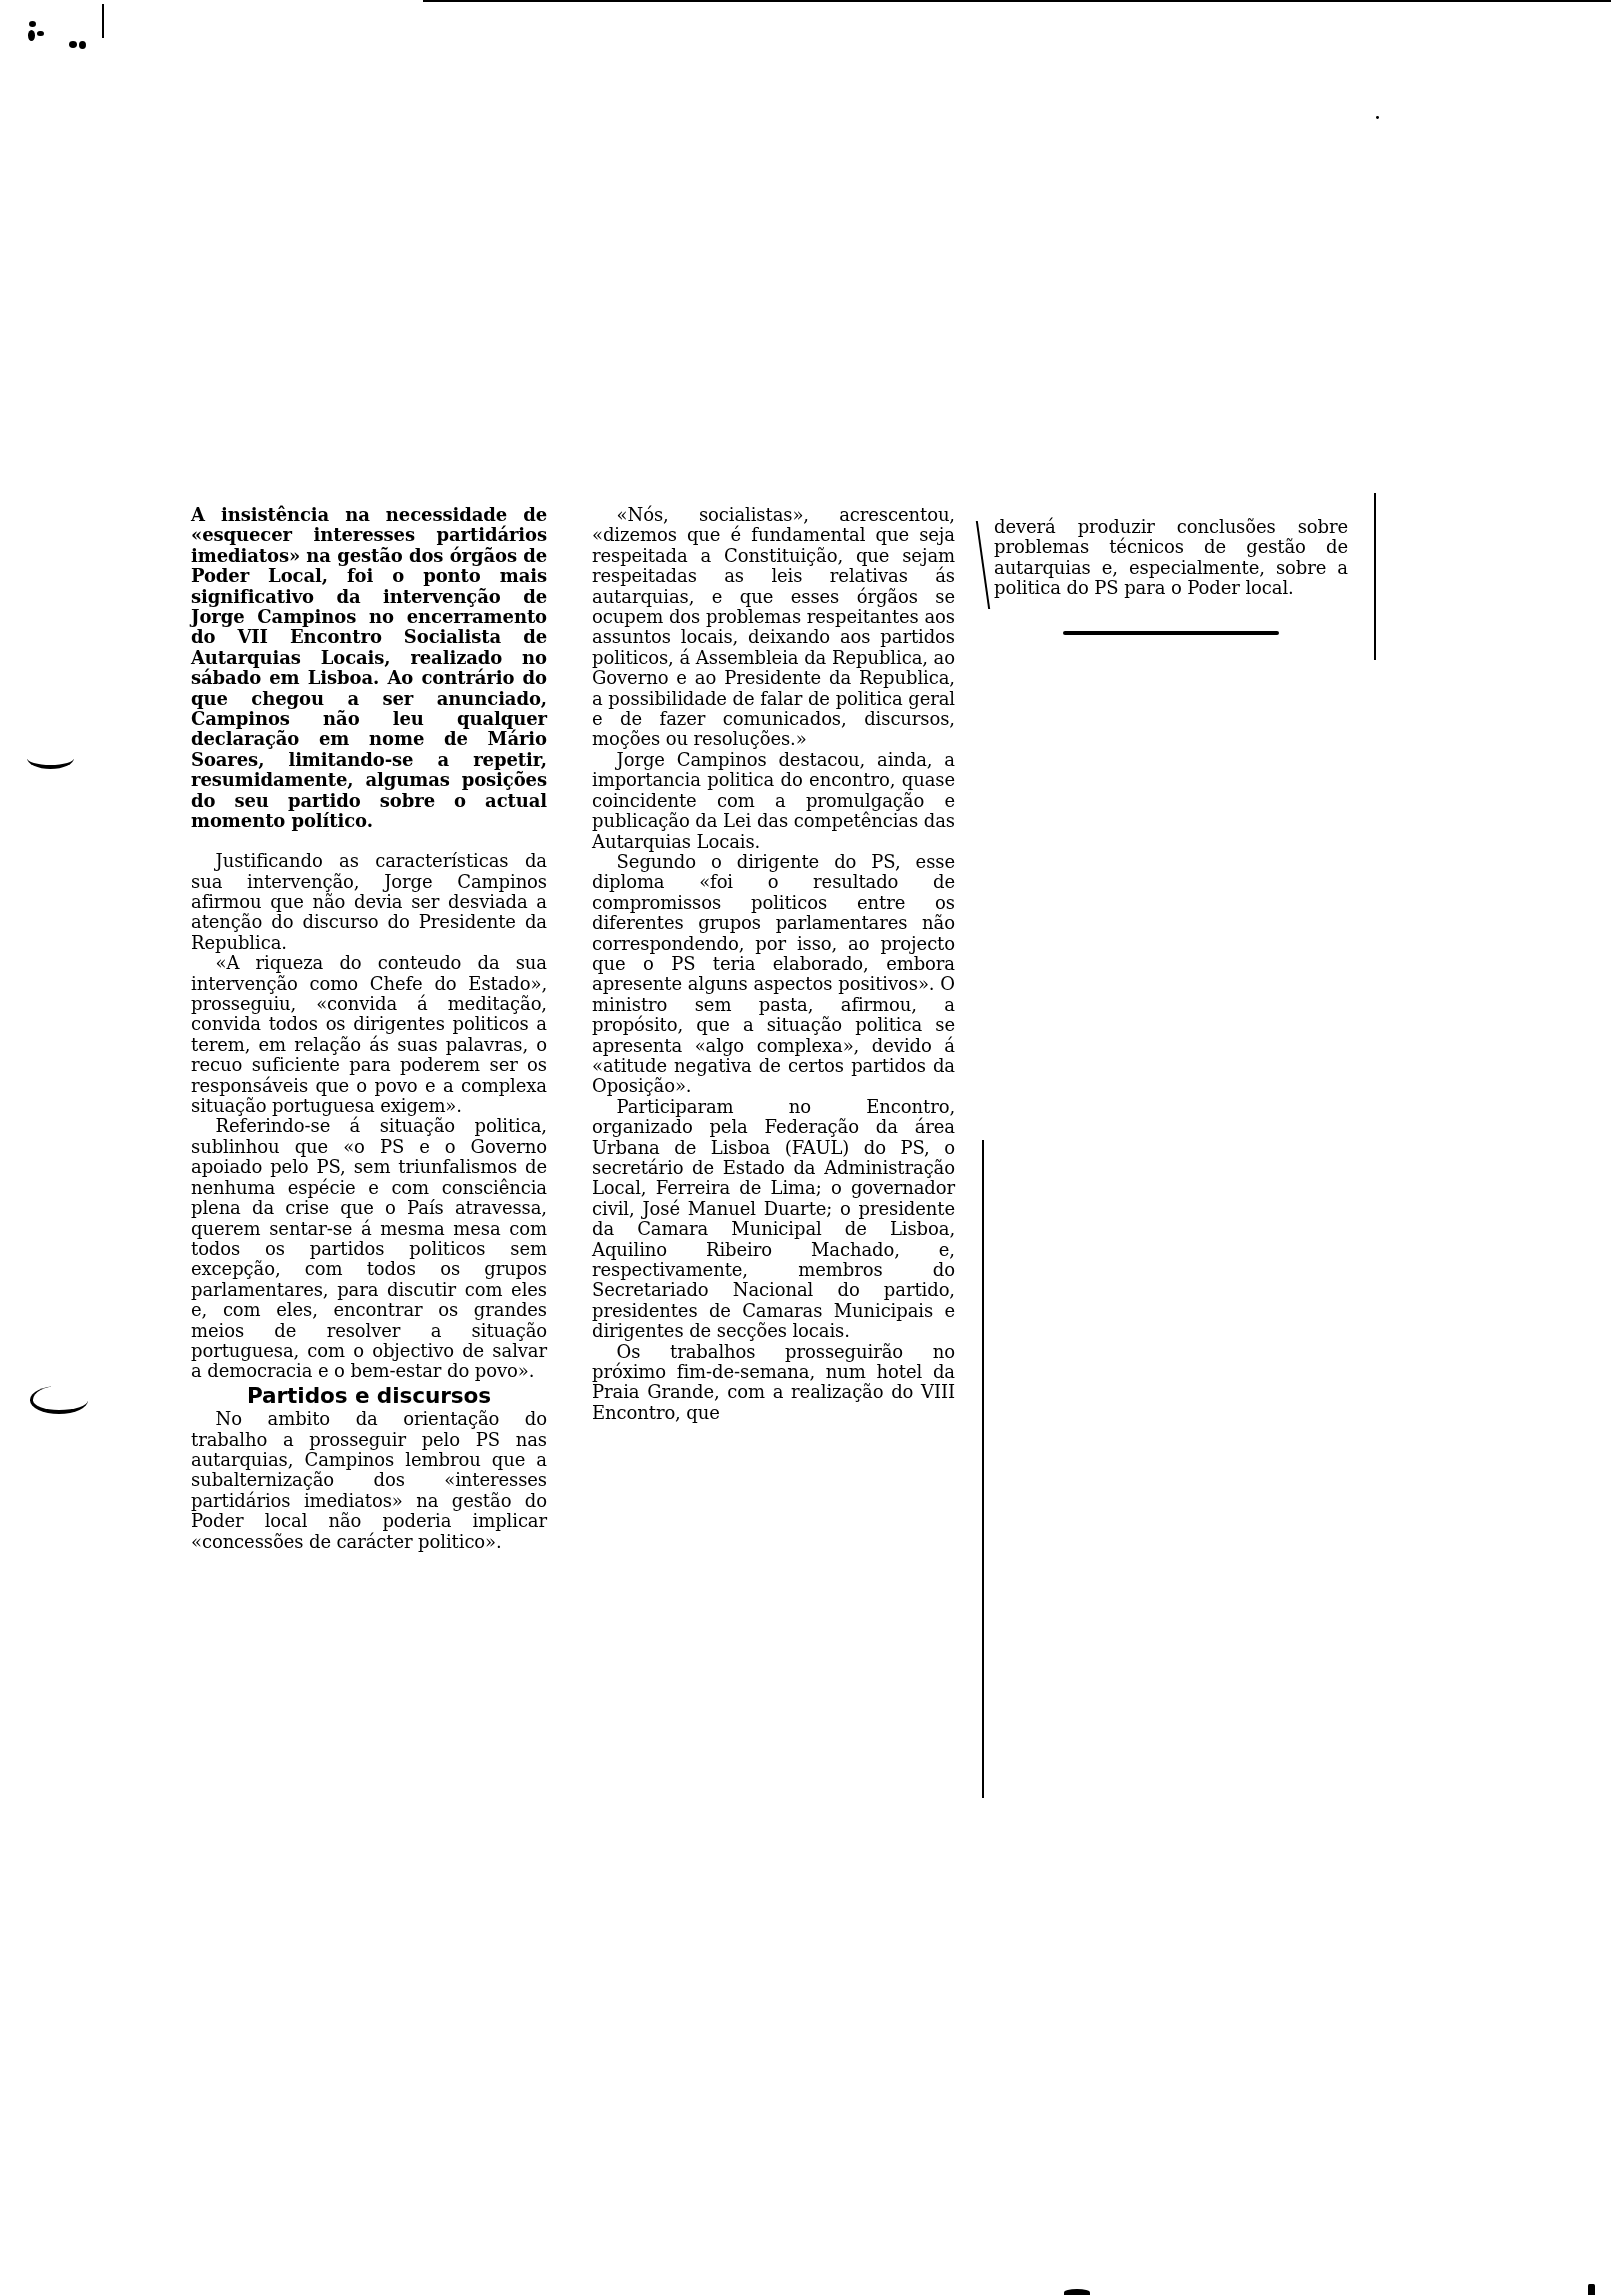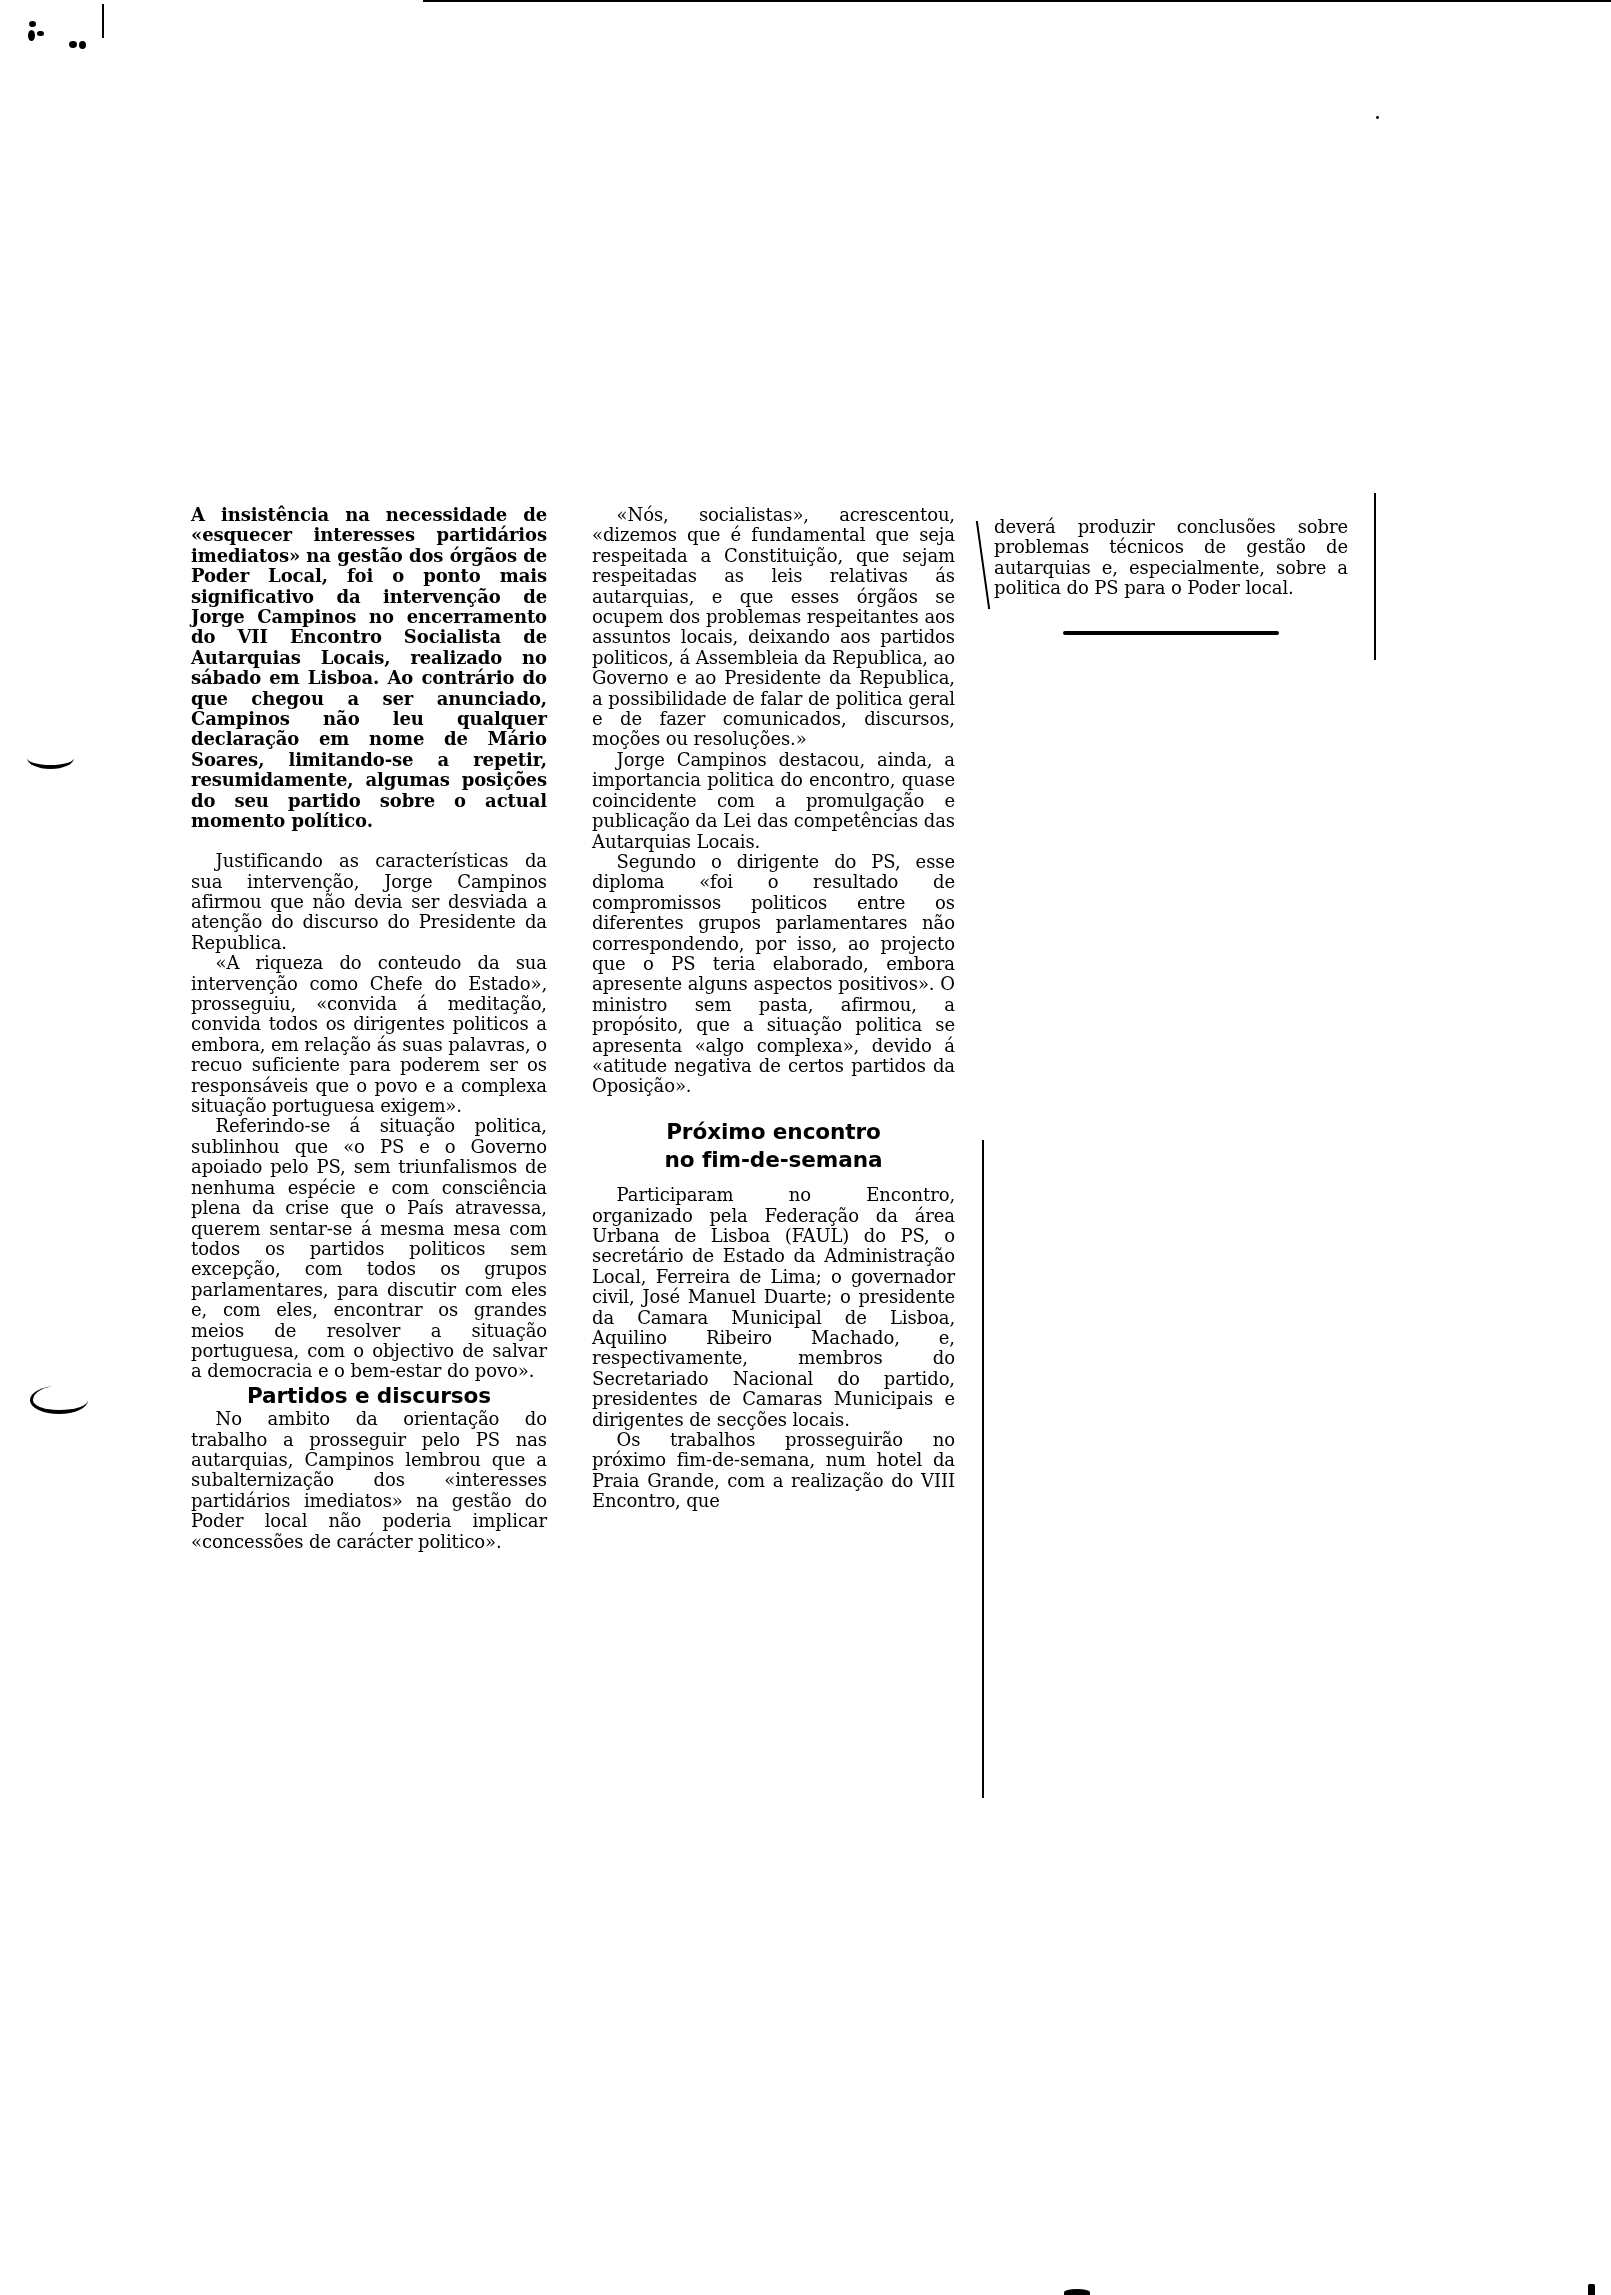--- a/index.html
+++ b/index.html
@@ -38,34 +38,30 @@
   <div class="blot" style="left:1588px;top:2284px;width:6.9px;height:11.8px;border-radius:1.5px;"></div>
 
   <div class="col-rule" style="left:982px;top:521px;width:1.5px;height:88px;transform:skewX(8deg);"></div>
   <div class="col-rule" style="left:982px;top:1140px;width:2px;height:658px;"></div>
   <div class="col-rule" style="left:1374px;top:493px;width:1.5px;height:167px;"></div>
 
   <div class="col col1">
     <p class="lead">A insistência na necessidade de «esquecer interesses partidários imediatos» na gestão dos órgãos de Poder Local, foi o ponto mais significativo da intervenção de Jorge Campinos no encerramento do VII Encontro Socialista de Autarquias Locais, realizado no sábado em Lisboa. Ao contrário do que chegou a ser anunciado, Campinos não leu qualquer declaração em nome de Mário Soares, limitando-se a repetir, resumidamente, algumas posições do seu partido sobre o actual momento político.</p>
     <div style="height:19.7px"></div>
     <p>Justificando as características da sua intervenção, Jorge Campinos afirmou que não devia ser desviada a atenção do discurso do Presidente da Republica.</p>
-    <p>«A riqueza do conteudo da sua intervenção como Chefe do Estado», prosseguiu, «convida á meditação, convida todos os dirigentes politicos a embora, em relação ás suas palavras, o recuo suficiente para poderem ser os responsáveis que o povo e a complexa situação portuguesa exigem».</p>
+    <p>«A riqueza do conteudo da sua intervenção como Chefe do Estado», prosseguiu, «convida á meditação, convida todos os dirigentes politicos a terem, em relação ás suas palavras, o recuo suficiente para poderem ser os responsáveis que o povo e a complexa situação portuguesa exigem».</p>
     <p>Referindo-se á situação politica, sublinhou que «o PS e o Governo apoiado pelo PS, sem triunfalismos de nenhuma espécie e com consciência plena da crise que o País atravessa, querem sentar-se á mesma mesa com todos os partidos politicos sem excepção, com todos os grupos parlamentares, para discutir com eles e, com eles, encontrar os grandes meios de resolver a situação portuguesa, com o objectivo de salvar a democracia e o bem-estar do povo».</p>
     <p class="subhead">Partidos e discursos</p>
     <p>No ambito da orientação do trabalho a prosseguir pelo PS nas autarquias, Campinos lembrou que a subalternização dos «interesses partidários imediatos» na gestão do Poder local não poderia implicar «concessões de carácter politico».</p>
   </div>
 
   <div class="col col2">
     <p>«Nós, socialistas», acrescentou, «dizemos que é fundamental que seja respeitada a Constituição, que sejam respeitadas as leis relativas ás autarquias, e que esses órgãos se ocupem dos problemas respeitantes aos assuntos locais, deixando aos partidos politicos, á Assembleia da Republica, ao Governo e ao Presidente da Republica, a possibilidade de falar de politica geral e de fazer comunicados, discursos, moções ou resoluções.»</p>
     <p>Jorge Campinos destacou, ainda, a importancia politica do encontro, quase coincidente com a promulgação e publicação da Lei das competências das Autarquias Locais.</p>
     <p>Segundo o dirigente do PS, esse diploma «foi o resultado de compromissos politicos entre os diferentes grupos parlamentares não correspondendo, por isso, ao projecto que o PS teria elaborado, embora apresente alguns aspectos positivos». O ministro sem pasta, afirmou, a propósito, que a situação politica se apresenta «algo complexa», devido á «atitude negativa de certos partidos da Oposição».</p>
-    <div class="subhead">
-      <div>Próximo encontro</div>
-      <div>no fim-de-semana</div>
-    </div>
     <p>Participaram no Encontro, organizado pela Federação da área Urbana de Lisboa (FAUL) do PS, o secretário de Estado da Administração Local, Ferreira de Lima; o governador civil, José Manuel Duarte; o presidente da Camara Municipal de Lisboa, Aquilino Ribeiro Machado, e, respectivamente, membros do Secretariado Nacional do partido, presidentes de Camaras Municipais e dirigentes de secções locais.</p>
     <p>Os trabalhos prosseguirão no próximo fim-de-semana, num hotel da Praia Grande, com a realização do VIII Encontro, que</p>
   </div>
 
   <div class="col col3">
     <p style="text-indent:0">deverá produzir conclusões sobre problemas técnicos de gestão de autarquias e, especialmente, sobre a politica do PS para o Poder local.</p>
   </div>
 
   <div class="end-rule"></div>
 </div>

